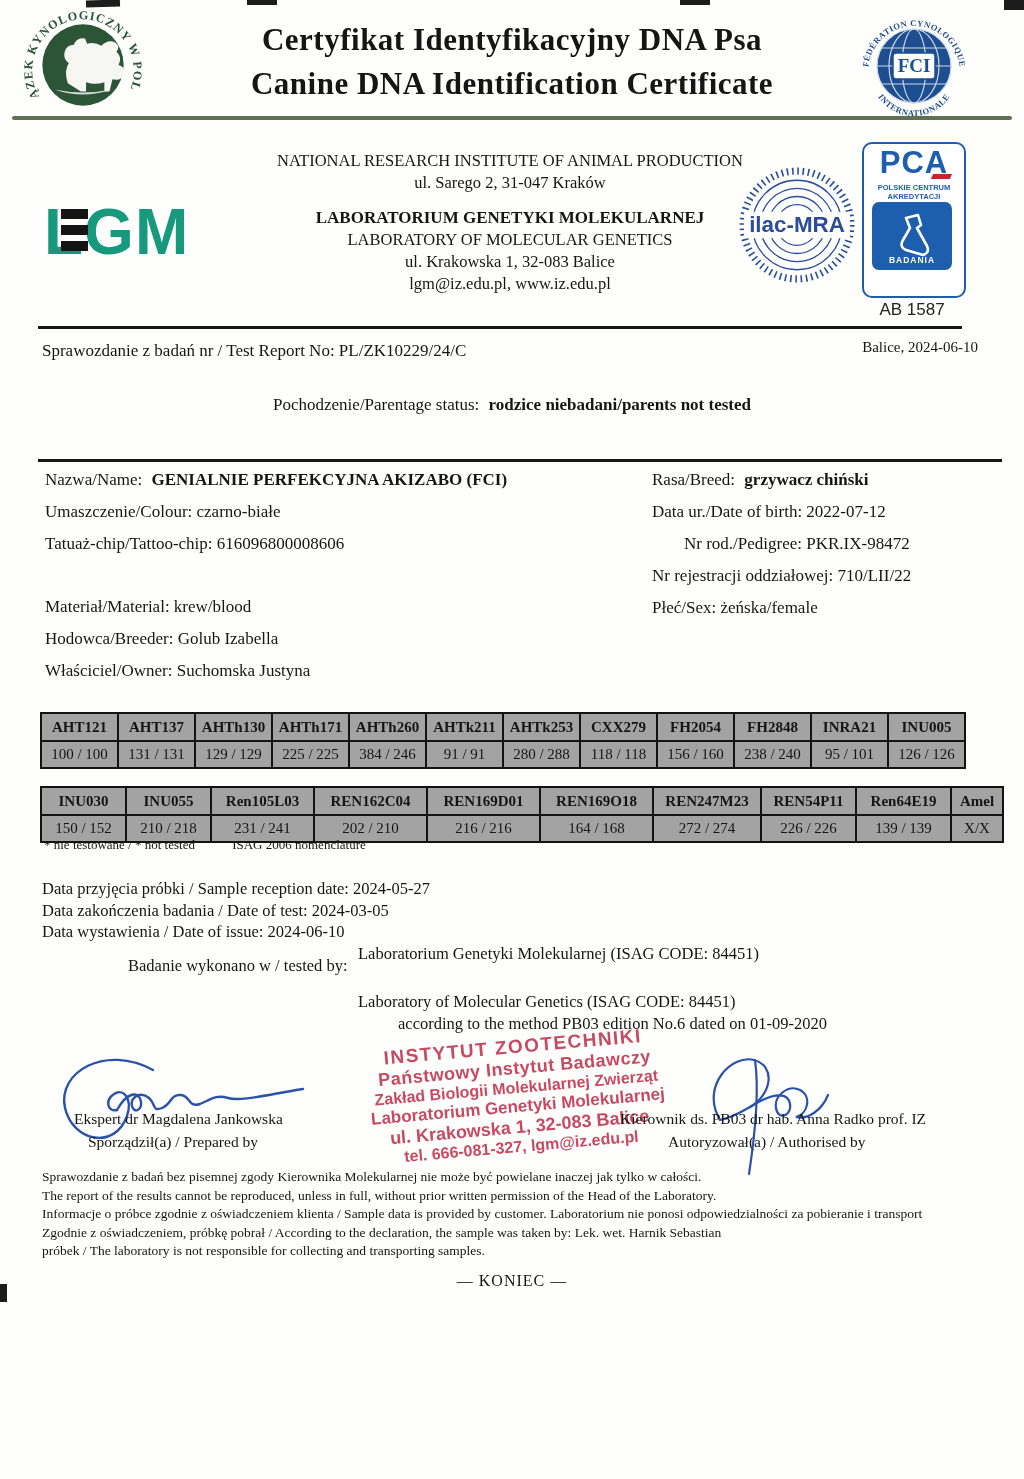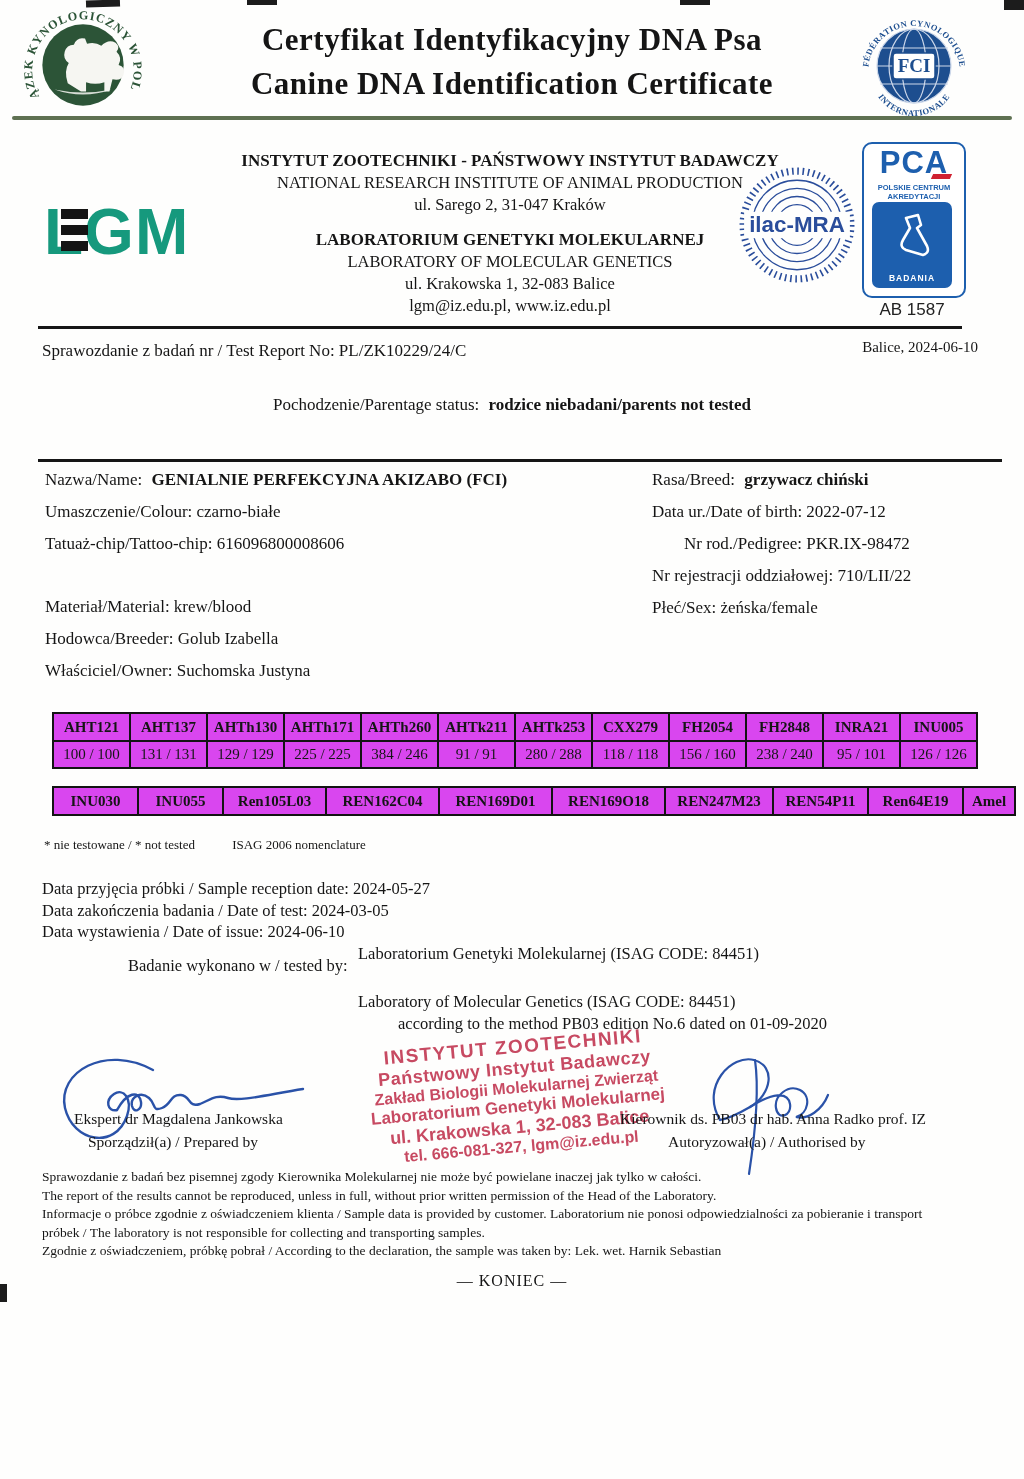--- a/index.html
+++ b/index.html
@@ -23,36 +23,36 @@
   .lgm{position:absolute;font-family:"Liberation Sans",sans-serif;font-weight:bold;font-size:64px;
        color:#16997d;letter-spacing:1px;line-height:64px;}
   .lgm-bar{position:absolute;background:#141414;width:27px;height:10px;left:17px;}
 
   
   .pca{position:absolute;width:100px;height:152px;border:2.5px solid #1d5fae;border-radius:10px;background:#fff;
        font-family:"Liberation Sans",sans-serif;text-align:center;}
   .pca-title{color:#1d5fae;font-weight:bold;font-size:31px;line-height:32px;margin-top:3px;letter-spacing:1px;}
   .pca-red{position:absolute;right:13px;top:30px;width:19px;height:5px;background:#cf2030;transform:skewX(-24deg);}
   .pca-sub{color:#1d5fae;font-weight:bold;font-size:7.5px;line-height:9px;}
-  .pca-box{position:absolute;left:8px;top:58px;width:80px;height:86px;background:#1d5fae;border-radius:7px;}
+  .pca-box{position:absolute;left:8px;top:58px;width:80px;height:68px;background:#1d5fae;border-radius:7px;}
   .pca-badania{position:absolute;bottom:5px;width:100%;text-align:center;color:#fff;font-size:8.5px;font-weight:bold;letter-spacing:1px;}
   .pca-ab{position:absolute;text-align:center;font-family:"Liberation Sans",sans-serif;font-size:17px;color:#222;}
 
   
   .report-no{position:absolute;left:42px;font-size:17px;}
   .place-date{position:absolute;right:46px;font-size:15px;}
   .parentage{position:absolute;left:0;right:0;text-align:center;font-size:17px;}
   .parentage b{font-weight:bold;}
 
   
   .drow{position:absolute;font-size:17px;white-space:nowrap;}
   .drow b{font-weight:bold;}
 
   
-  table.markers{position:absolute;left:52px;border-collapse:collapse;table-layout:fixed;background:#d946ef;}
+  table.markers{position:absolute;left:40px;border-collapse:collapse;table-layout:fixed;background:#a3a3a3;}
   table.markers th,table.markers td{border:2px solid #131313;text-align:center;font-size:15px;padding:1px 2px;
       font-family:"Liberation Serif",serif;overflow:hidden;}
   table.markers th{font-weight:bold;height:24px;}
   table.markers td{height:23px;}
   .tnote{position:absolute;left:44px;font-size:13px;}
   .tnote span{margin-right:34px;}
 
   
   .dates{position:absolute;left:42px;font-size:16.5px;line-height:21.5px;}
   .tested-label{position:absolute;font-size:16.5px;}
@@ -132,21 +132,20 @@
   <div class="rule-green" style="top:116px;"></div>
 
   <div class="lgm" style="left:44px;top:200px;">
     <span>LGM</span>
     <div class="lgm-bar" style="top:9px;"></div>
     <div class="lgm-bar" style="top:25px;"></div>
     <div class="lgm-bar" style="top:41px;"></div>
   </div>
 
   <div class="inst" style="top:150px;">
-    <div class="b">INSTYTUT ZOOTECHNIKI - PAŃSTWOWY INSTYTUT BADAWCZY</div>
     <div>NATIONAL RESEARCH INSTITUTE OF ANIMAL PRODUCTION</div>
     <div>ul. Sarego 2, 31-047 Kraków</div>
     <div style="height:13px;"></div>
     <div class="b">LABORATORIUM GENETYKI MOLEKULARNEJ</div>
     <div>LABORATORY OF MOLECULAR GENETICS</div>
     <div>ul. Krakowska 1, 32-083 Balice</div>
     <div>lgm@iz.edu.pl, www.iz.edu.pl</div>
   </div>
 
   <svg class="abs" style="left:738px;top:166px;" width="118" height="118" viewBox="0 0 116 116">
@@ -259,20 +258,32 @@
       <th>INU055</th>
       <th>Ren105L03</th>
       <th>REN162C04</th>
       <th>REN169D01</th>
       <th>REN169O18</th>
       <th>REN247M23</th>
       <th>REN54P11</th>
       <th>Ren64E19</th>
       <th>Amel</th>
     </tr>
+    <tr>
+      <td>150 / 152</td>
+      <td>210 / 218</td>
+      <td>231 / 241</td>
+      <td>202 / 210</td>
+      <td>216 / 216</td>
+      <td>164 / 168</td>
+      <td>272 / 274</td>
+      <td>226 / 226</td>
+      <td>139 / 139</td>
+      <td>X/X</td>
+    </tr>
   </tbody>
     </table>
 
   <div class="tnote" style="top:837px;">
     <span>* nie testowane / * not tested</span>
     <span>ISAG 2006 nomenclature</span>
   </div>
 
   <div class="dates" style="top:878px;">
     <div>Data przyjęcia próbki / Sample reception date: 2024-05-27</div>
@@ -310,19 +321,19 @@
       <path d="M 58 61 C 80 47 96 45 98 58 C 100 70 86 75 84 62 C 82 50 96 38 108 44 C 120 50 116 68 104 71 C 116 74 130 64 136 49"></path>
     </g>
   </svg>
   <div class="sig-text" style="left:620px;top:1110px;">Kierownik ds. PB03 dr hab. Anna Radko prof. IZ</div>
   <div class="sig-text" style="left:668px;top:1133px;">Autoryzował(a) / Authorised by</div>
 
   <div class="footer" style="top:1168px;">
     <div>Sprawozdanie z badań bez pisemnej zgody Kierownika Molekularnej nie może być powielane inaczej jak tylko w całości.</div>
     <div>The report of the results cannot be reproduced, unless in full, without prior written permission of the Head of the Laboratory.</div>
     <div>Informacje o próbce zgodnie z oświadczeniem klienta / Sample data is provided by customer. Laboratorium nie ponosi odpowiedzialności za pobieranie i transport</div>
+    <div>Zgodnie z oświadczeniem, próbkę pobrał / According to the declaration, the sample was taken by: Lek. wet. Harnik Sebastian</div>
     <div>próbek / The laboratory is not responsible for collecting and transporting samples.</div>
-    <div>Zgodnie z oświadczeniem, próbkę pobrał / According to the declaration, the sample was taken by: Lek. wet. Harnik Sebastian</div>
   </div>
 
   <div class="koniec" style="top:1272px;">—  KONIEC —</div>
 
 </div>
 
 </body></html>

